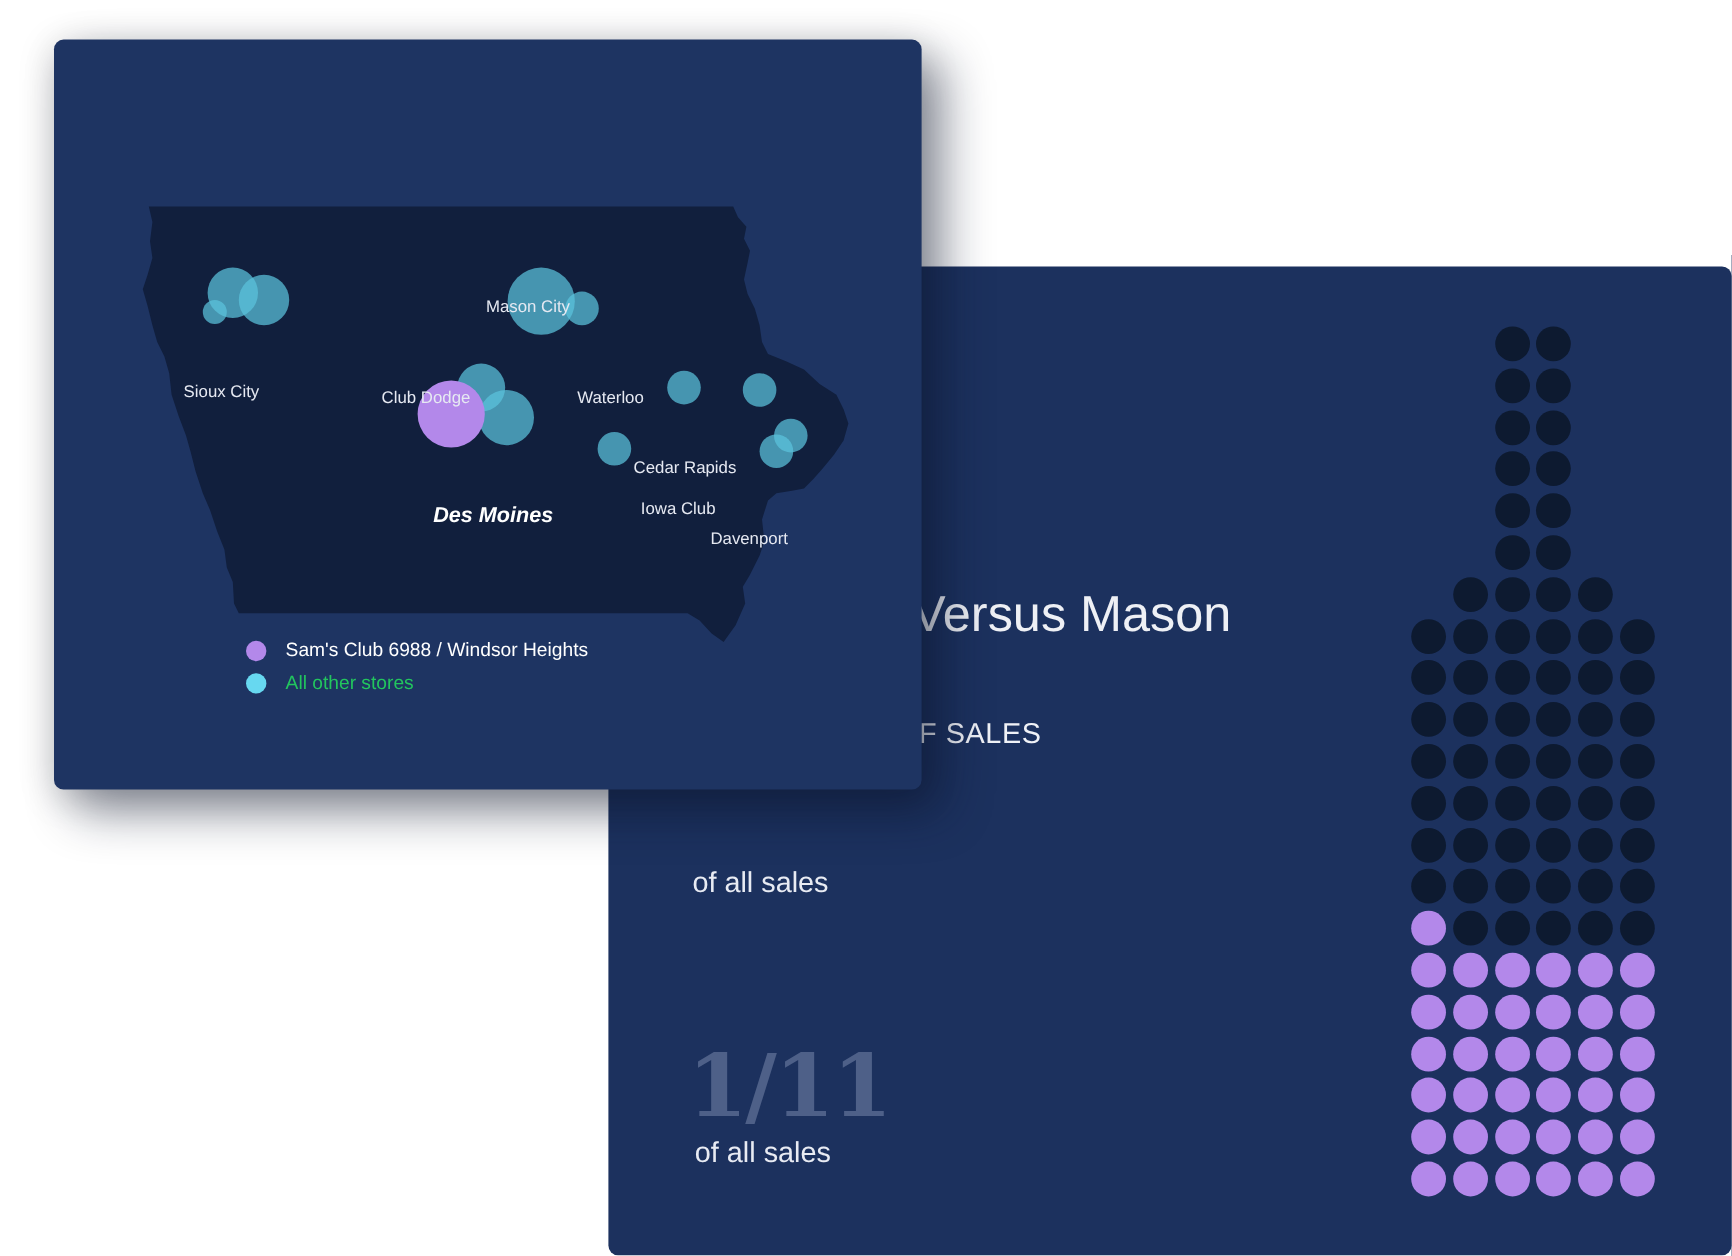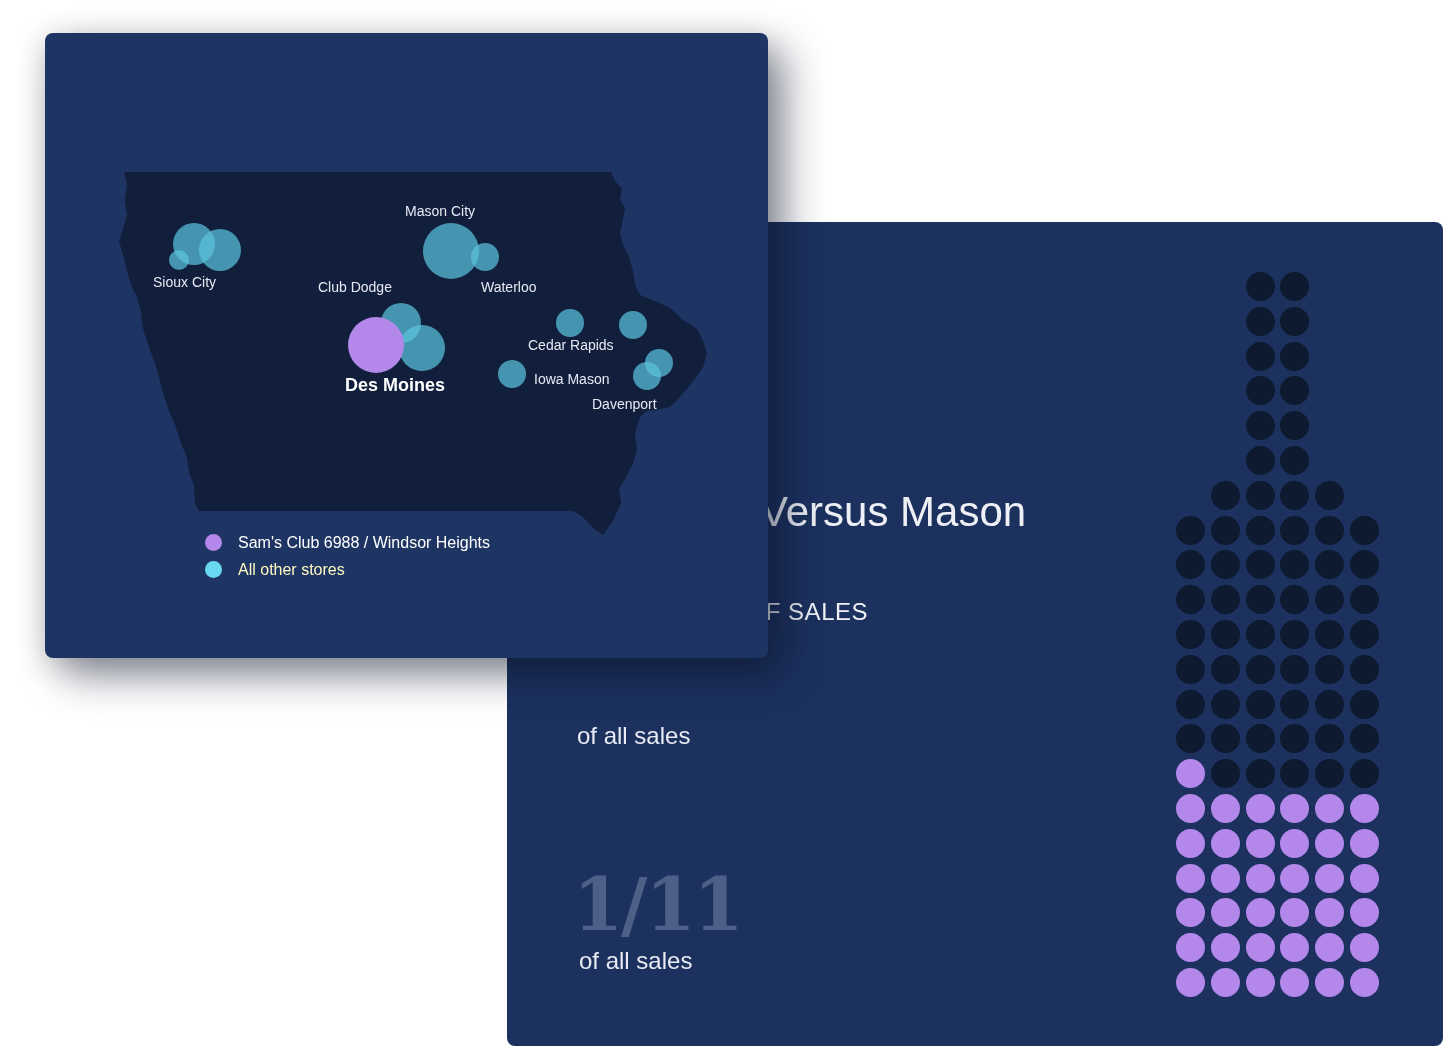--- a/index.html
+++ b/index.html
@@ -19,27 +19,27 @@
     left: 45px; top: 33px; width: 723px; height: 625px;
     box-shadow: 18px 18px 40px rgba(10,20,45,0.45), 0 6px 30px rgba(0,0,0,0.18);
     z-index: 2;
   }
   .map-title {
     position: absolute; left: 76px; top: 74px; margin: 0;
     color: #f3f4f8; font-size: 32px; font-weight: 400; letter-spacing: -0.3px;
   }
   #iowa-svg { position: absolute; left: 0; top: 0; }
   .city-label {
-    position: absolute; color: #e6e9f2; font-size: 14px; white-space: nowrap;
+    position: absolute; color: #e6e9f2; font-size: 14px; white-space: nowrap; margin-top: 44px;
   }
   .city-label.major { font-size: 18px; font-weight: 700; color: #ffffff; }
   .legend { position: absolute; left: 160px; top: 496px; }
   .legend-row { display: flex; align-items: center; height: 27px; }
   .legend-dot { width: 17px; height: 17px; border-radius: 50%; margin-right: 16px; }
-  .legend-label { color: #fef9c3; font-size: 16px; }
+  .legend-label { color: #22c55e; font-size: 16px; }
   .legend-row.primary .legend-label { font-weight: 400; color: #ffffff; }
 
   .sales-title {
     position: absolute; left: 253px; top: 266px; margin: 0;
     color: #eef0f5; font-size: 42px; font-weight: 400; white-space: nowrap;
   }
   .stat-label {
     position: absolute; left: 70px; color: #f0f2f7; font-size: 24px;
     letter-spacing: 0.5px; white-space: nowrap;
   }
@@ -206,22 +206,22 @@
         <circle cx="602" cy="343" r="14" fill="#5bc3dc" fill-opacity="0.72"></circle>
       </g>
   </svg>
 
   <div id="city-labels">
       <div class="city-label" style="left: 360px; top: 170px;">Mason City</div>
       <div class="city-label" style="left: 108px; top: 241px; text-align: center;">Sioux City</div>
       <div class="city-label" style="left: 273px; top: 246px;">Club Dodge</div>
       <div class="city-label" style="left: 436px; top: 246px;">Waterloo</div>
       <div class="city-label" style="left: 483px; top: 304px;">Cedar Rapids</div>
-      <div class="city-label major" style="left: 300px; top: 342px;">Des Moines</div>
-      <div class="city-label" style="left: 489px; top: 338px;">Iowa Mason</div>
+      <div class="city-label major" style="left: 316px; top: 342px; font-style: italic;">Des Moines</div>
+      <div class="city-label" style="left: 489px; top: 338px;">Iowa Club</div>
       <div class="city-label" style="left: 547px; top: 363px;">Davenport</div>
     </div>
 
   <div class="legend">
     <div class="legend-row primary">
       <span class="legend-dot" style="background:#b388ea"></span>
       <span class="legend-label">Sam's Club 6988 / Windsor Heights</span>
     </div>
     <div class="legend-row">
       <span class="legend-dot" style="background:#67d8f0"></span>

